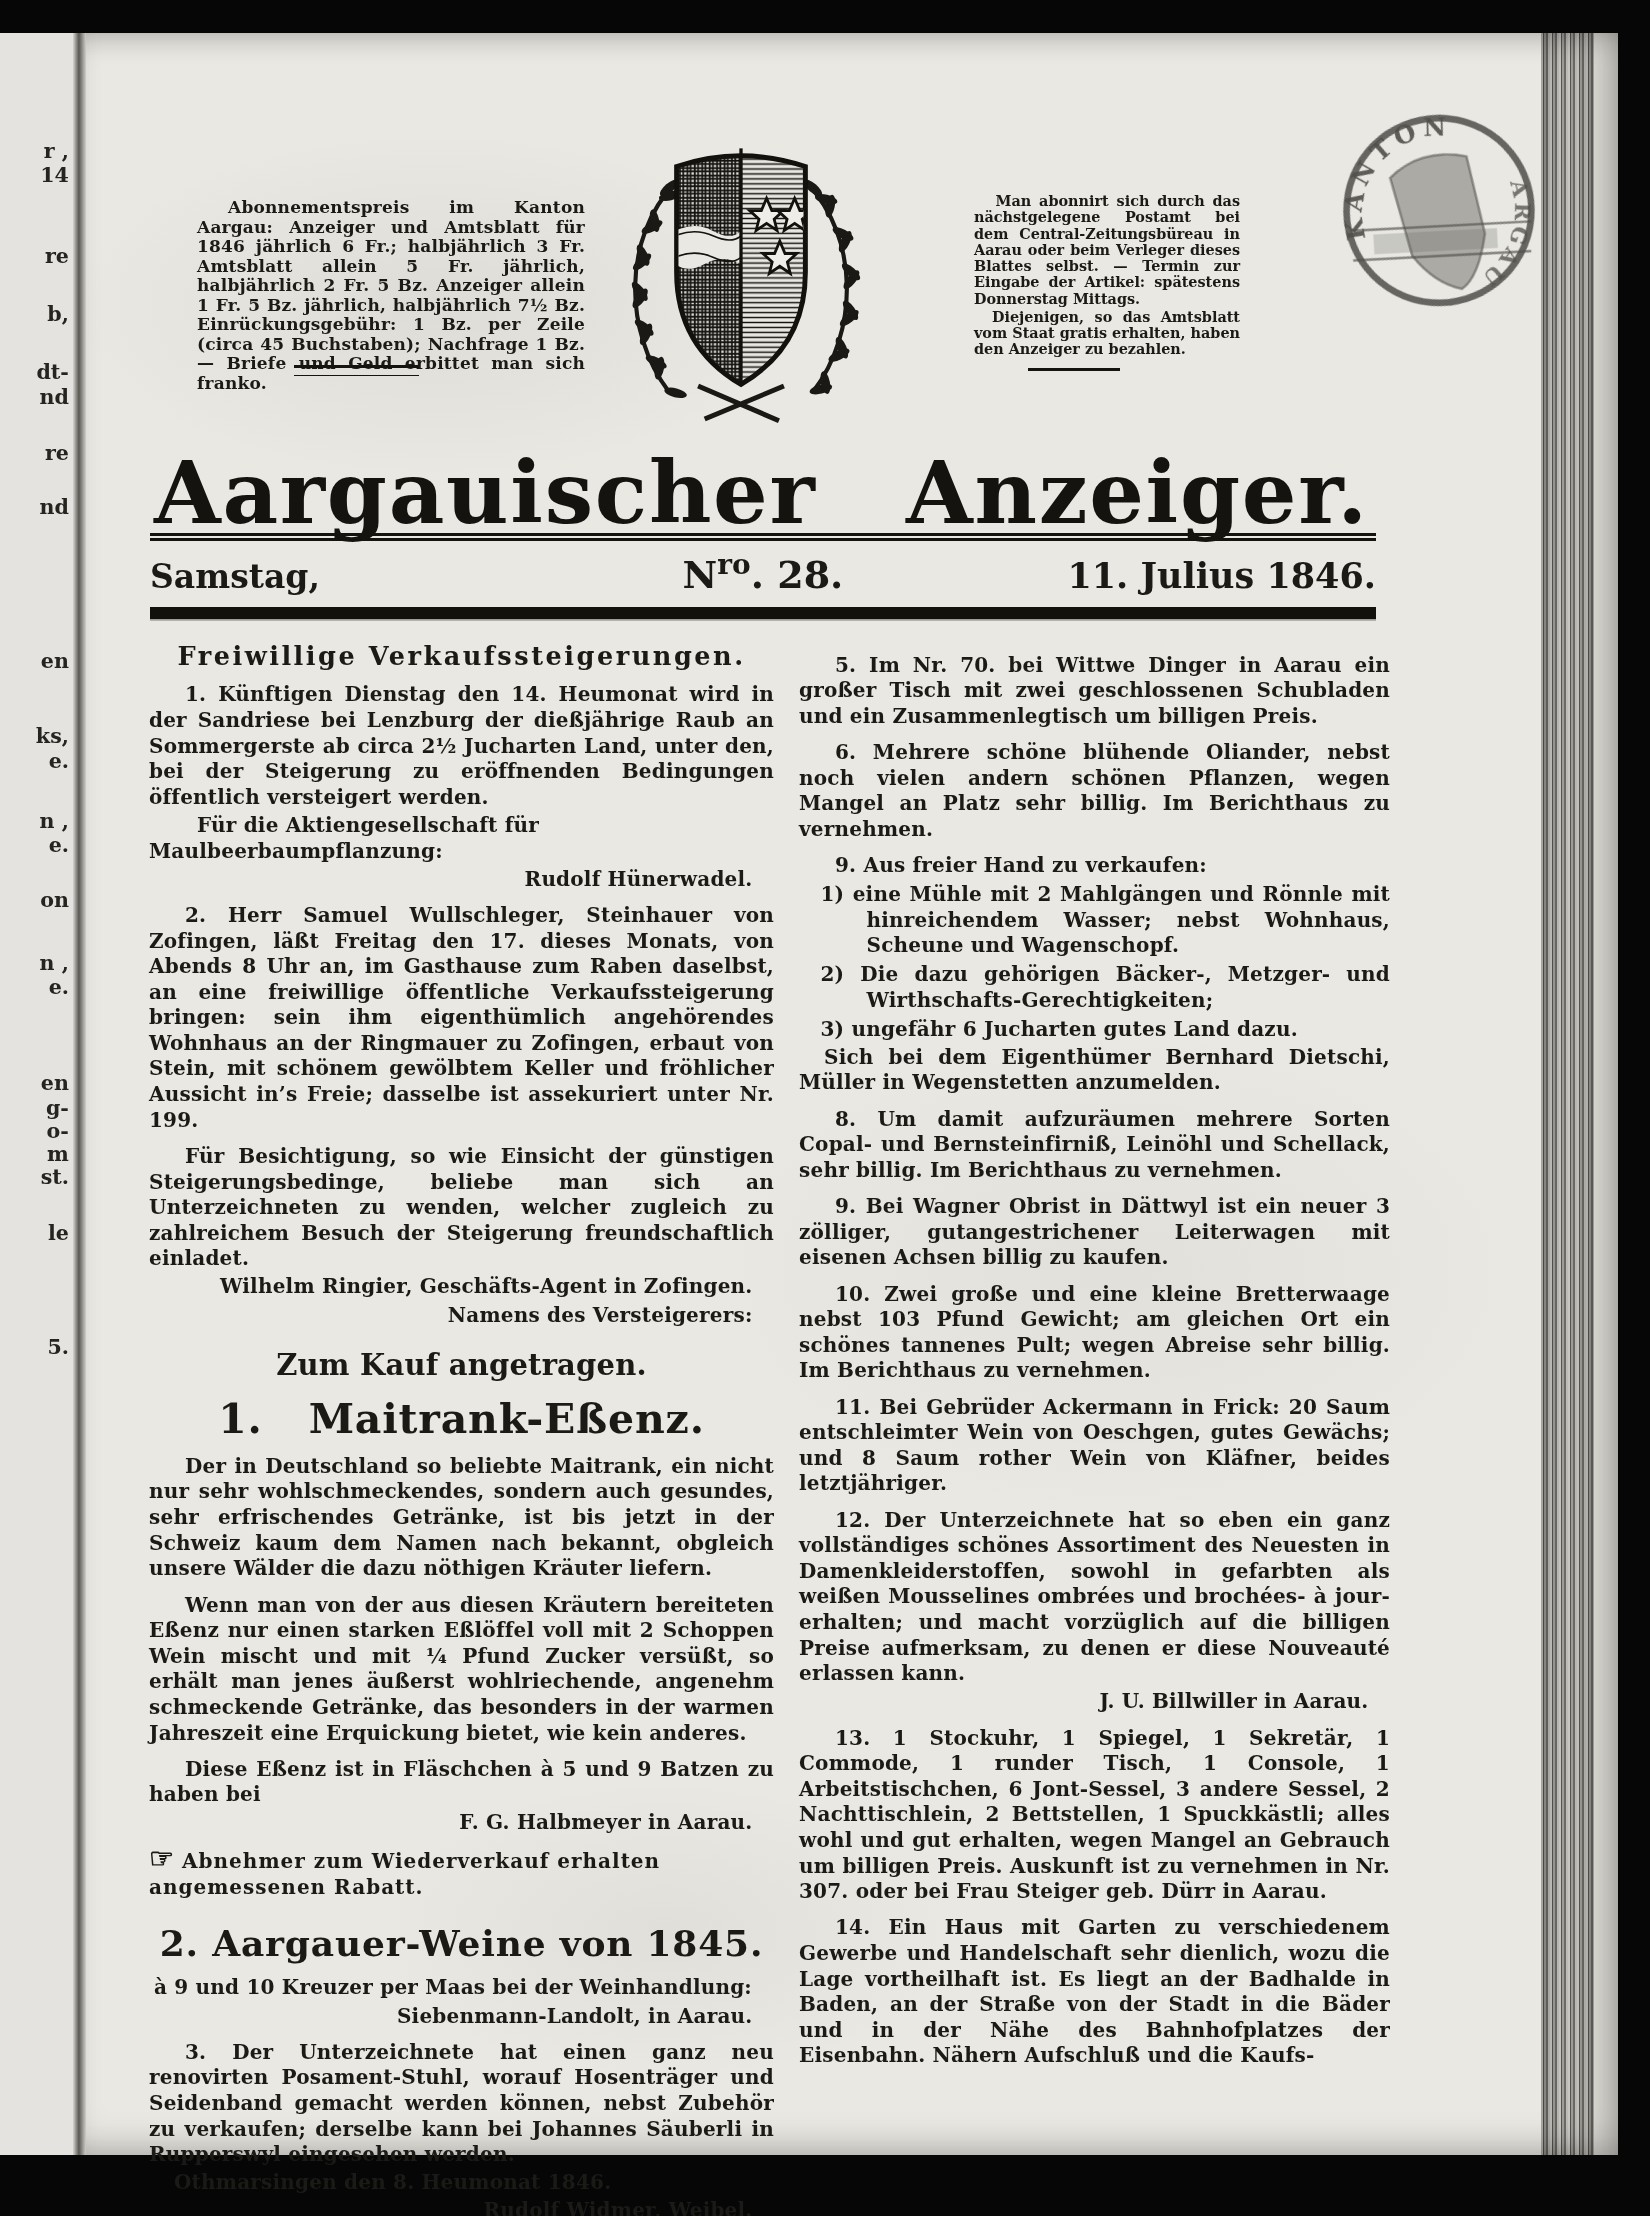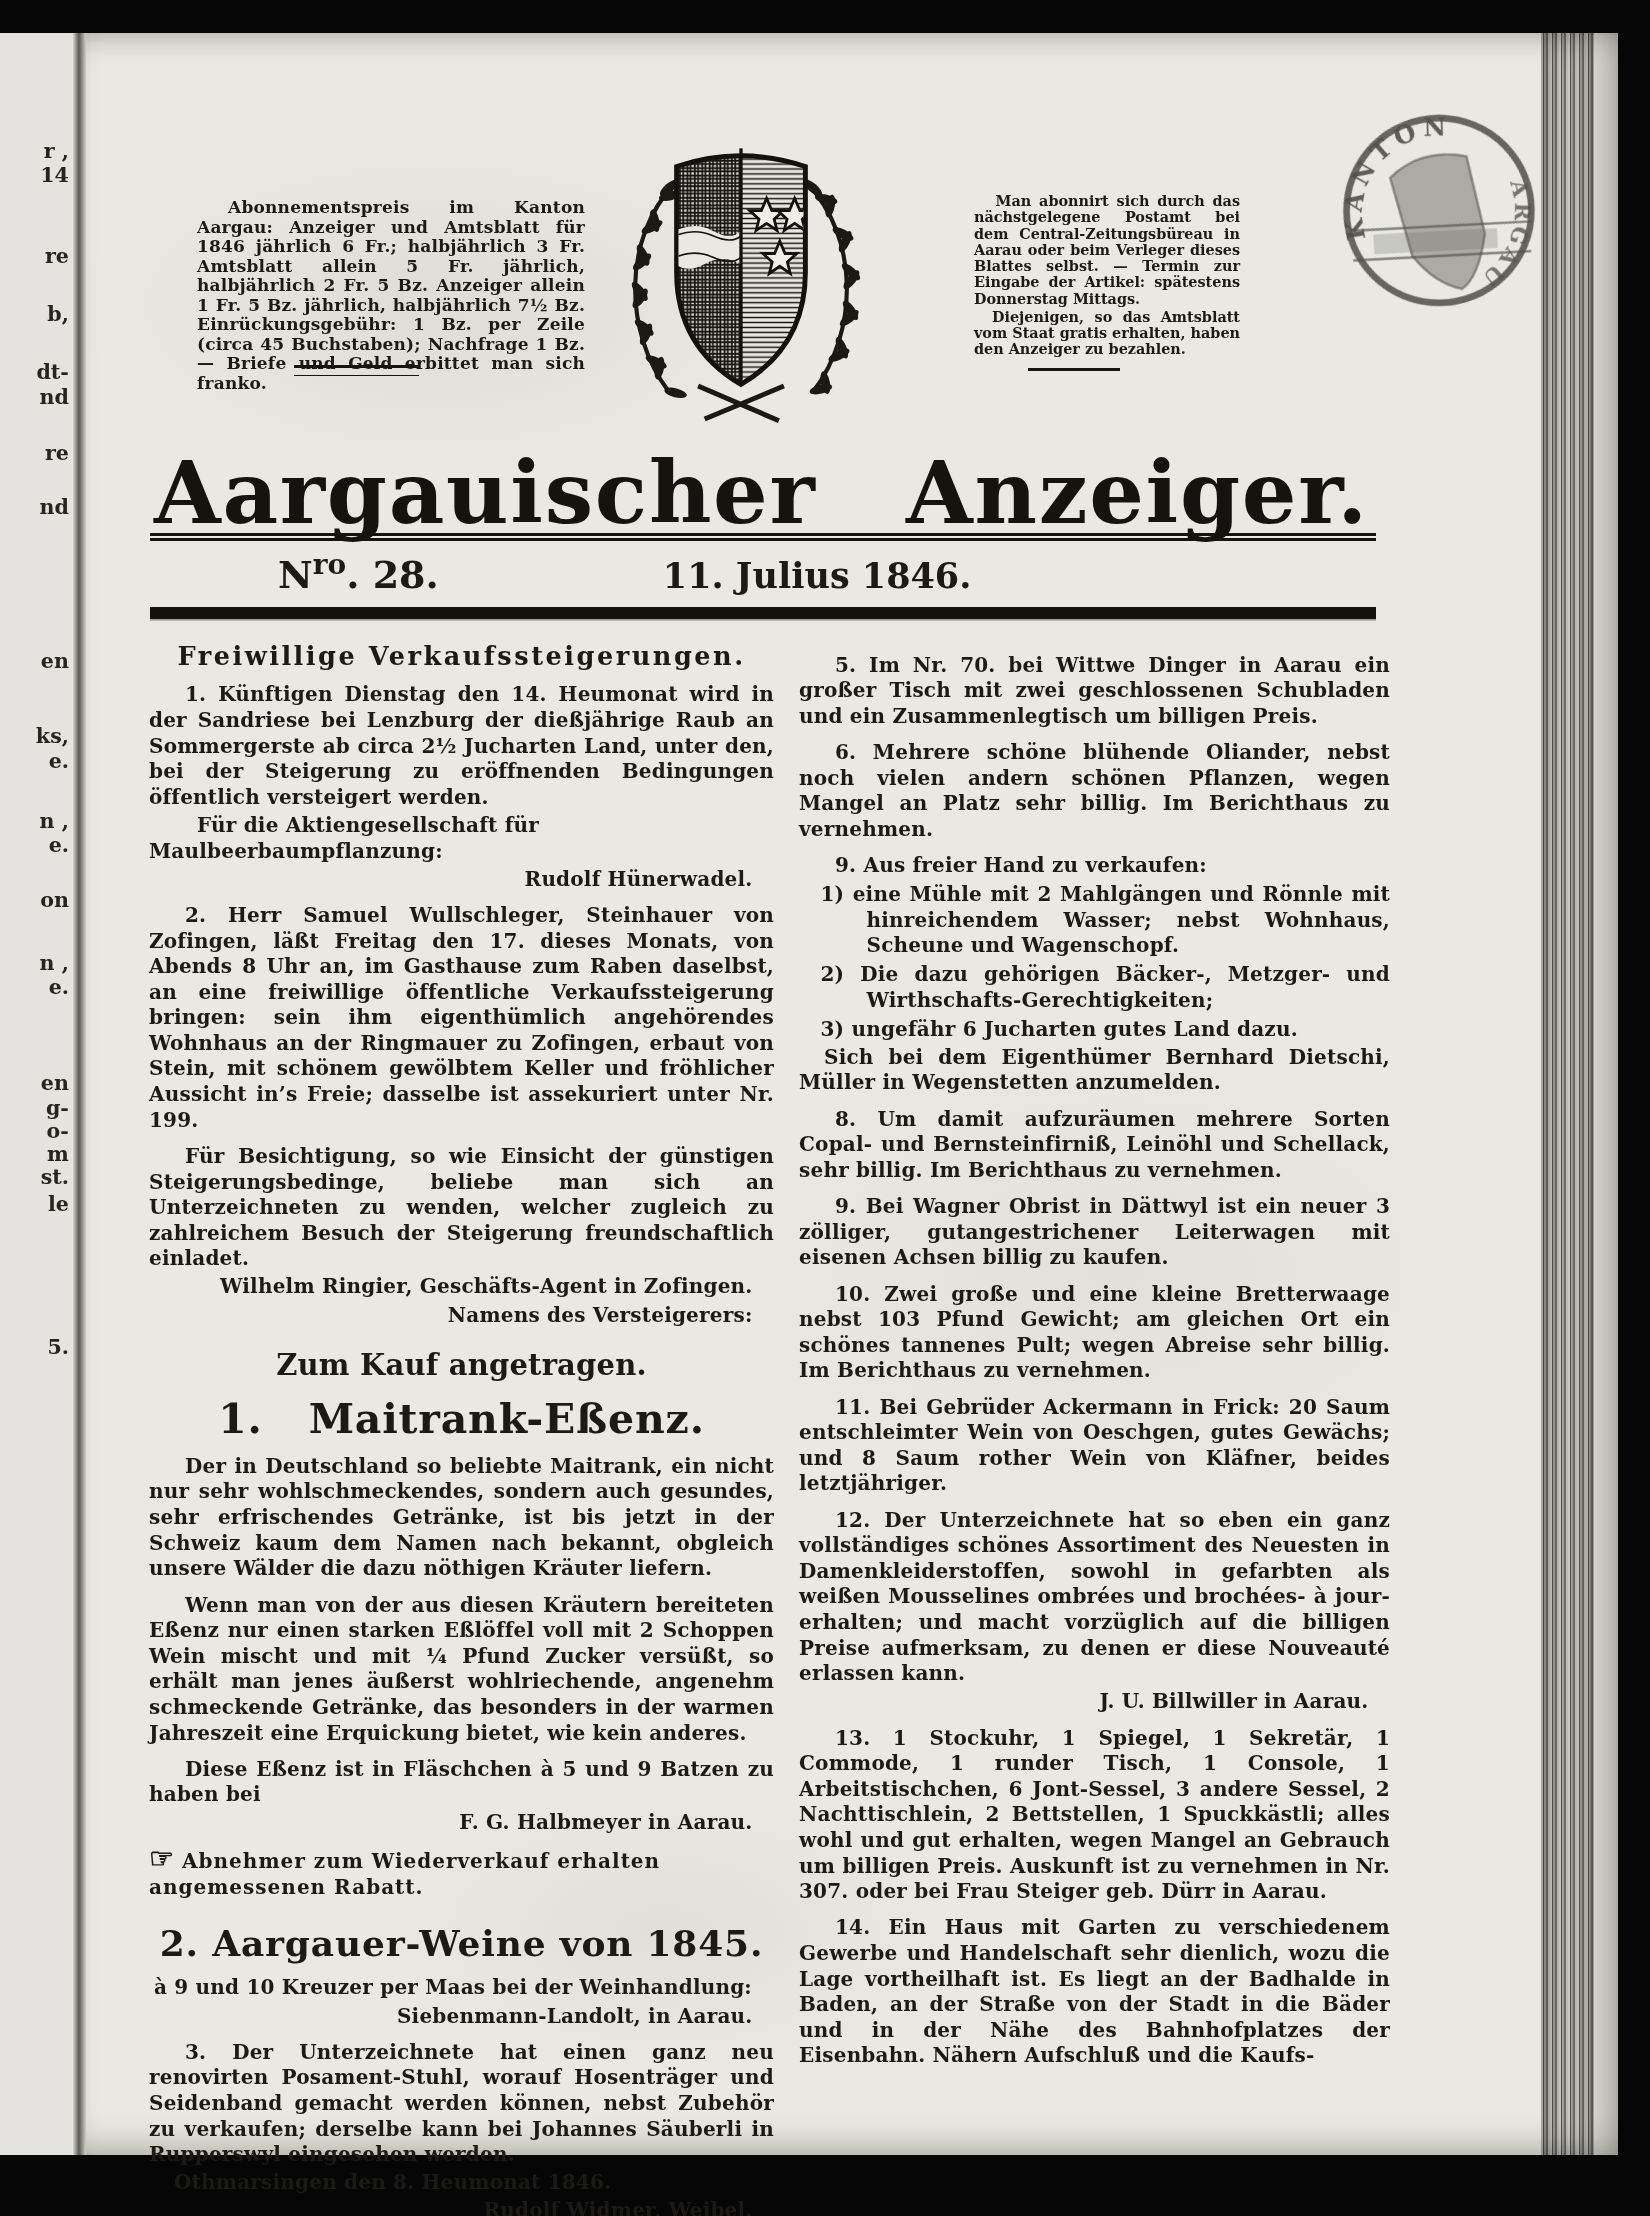--- a/index.html
+++ b/index.html
@@ -85,21 +85,21 @@
       <span class="frag" style="top: 776px;">n ,</span>
       <span class="frag" style="top: 800px;">e.</span>
       <span class="frag" style="top: 855px;">on</span>
       <span class="frag" style="top: 918px;">n ,</span>
       <span class="frag" style="top: 942px;">e.</span>
       <span class="frag" style="top: 1038px;">en</span>
       <span class="frag" style="top: 1063px;">g-</span>
       <span class="frag" style="top: 1086px;">o-</span>
       <span class="frag" style="top: 1109px;">m</span>
       <span class="frag" style="top: 1132px;">st.</span>
-      <span class="frag" style="top: 1159px;">le</span>
+      <span class="frag" style="top: 1188px;">le</span>
       <span class="frag" style="top: 1302px;">5.</span>
     </div>
   <div class="fold"></div>
 
   <div class="page">
 
     <div class="notice-left">Abonnementspreis im Kanton Aargau: Anzeiger und Amtsblatt für 1846 jährlich 6 Fr.; halbjährlich 3 Fr. Amtsblatt allein 5 Fr. jährlich, halbjährlich 2 Fr. 5 Bz. Anzeiger allein 1 Fr. 5 Bz. jährlich, halbjährlich 7½ Bz. Einrückungsgebühr: 1 Bz. per Zeile (circa 45 Buchstaben); Nachfrage 1 Bz. — Briefe und Geld erbittet man sich franko.</div>
     <div class="rule-small-left"></div>
 
     <svg class="crest" width="274" height="327" viewBox="0 0 332 396">
@@ -196,20 +196,21 @@
     </svg>
 
     <div class="title-row">
       <span>Aargauischer</span>
       <span>Anzeiger.</span>
     </div>
 
     <div class="rule1"></div>
 
     <div class="dateline">
+      <span class="dl-left">Samstag,</span>
       <span class="dl-mid"><span>N</span><sup>ro</sup><span>. 28.</span></span>
       <span class="dl-right">11. Julius 1846.</span>
     </div>
 
     <div class="rule2"></div>
 
     <div class="col-left">
         <div class="blk k-h1">Freiwillige Verkaufssteigerungen.</div>
         <div class="blk k-p">1. Künftigen Dienstag den 14. Heumonat wird in der Sandriese bei Lenzburg der dießjährige Raub an Sommergerste ab circa 2½ Jucharten Land, unter den, bei der Steigerung zu eröffnenden Bedingungen öffentlich versteigert werden.</div>
         <div class="blk k-indent">Für die Aktiengesellschaft für Maulbeerbaumpflanzung:</div>

